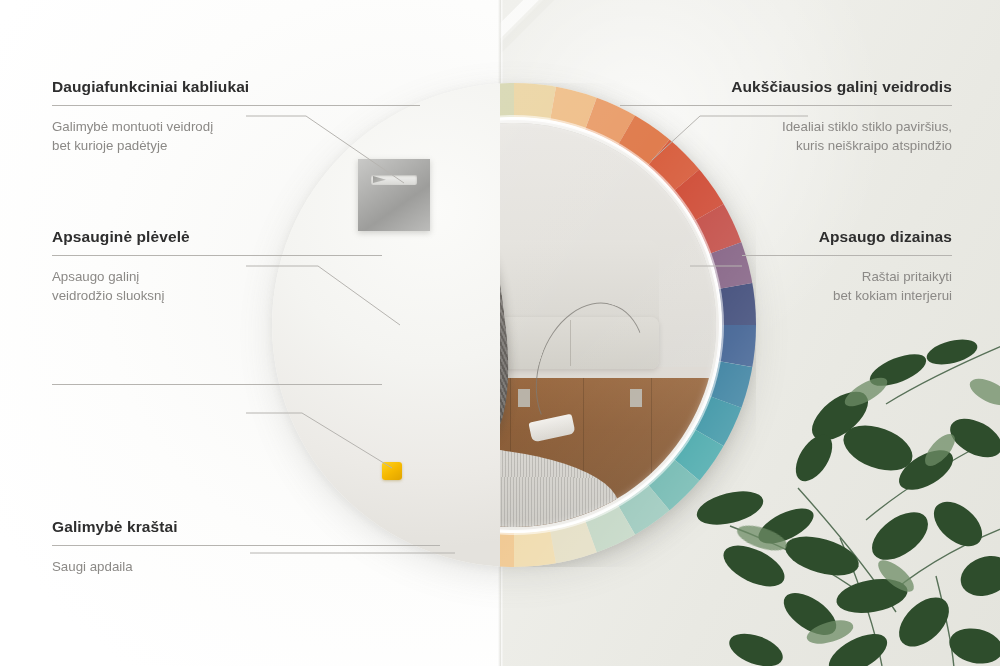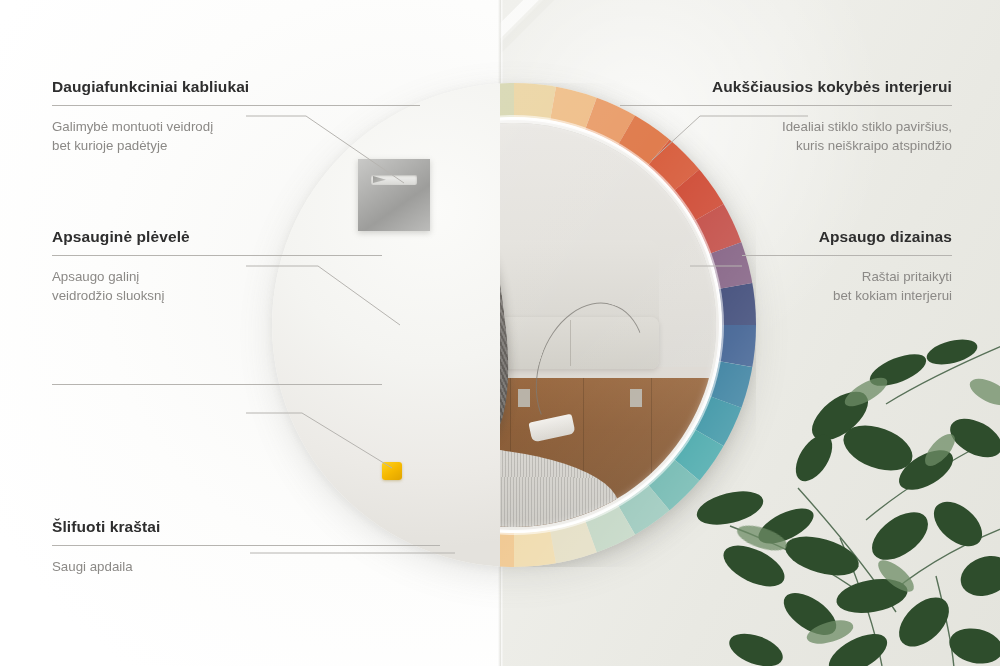--- a/index.html
+++ b/index.html
@@ -476,27 +476,27 @@
     <div class="rule"></div>
     <div class="desc">Apsaugo galinį
 veidrodžio sluoksnį</div>
   </div>
 
   <div class="callout c3">
     <div class="rule"></div>
   </div>
 
   <div class="callout c4">
-    <div class="title">Šlifuoti kraštai</div>
+    <div class="title">Galimybė kraštai</div>
     <div class="rule"></div>
     <div class="desc">Saugi apdaila</div>
   </div>
 
   <div class="callout right c5">
-    <div class="title">Aukščiausios kokybės interjerui</div>
+    <div class="title">Aukščiausios galinį veidrodis</div>
     <div class="rule"></div>
     <div class="desc">Idealiai stiklo stiklo paviršius,
 kuris neiškraipo atspindžio</div>
   </div>
 
   <div class="callout right c6">
     <div class="title">Apsaugo dizainas</div>
     <div class="rule"></div>
     <div class="desc">Raštai pritaikyti
 bet kokiam interjerui</div>

